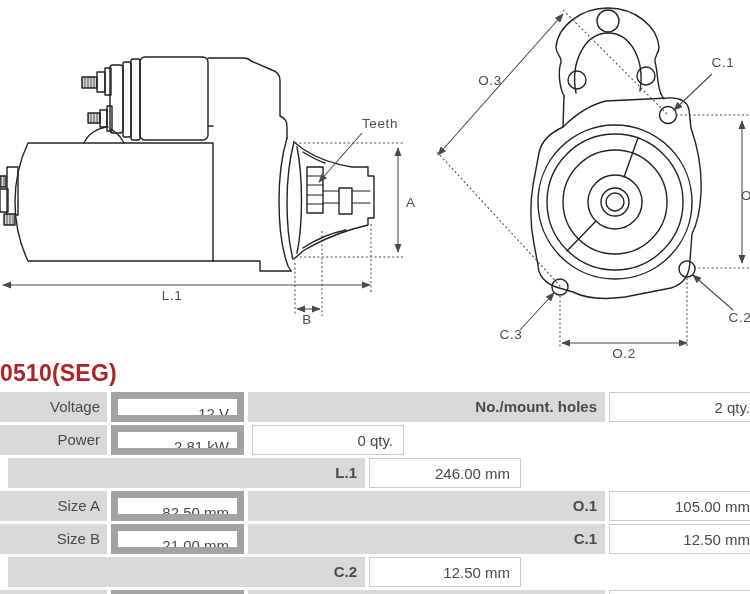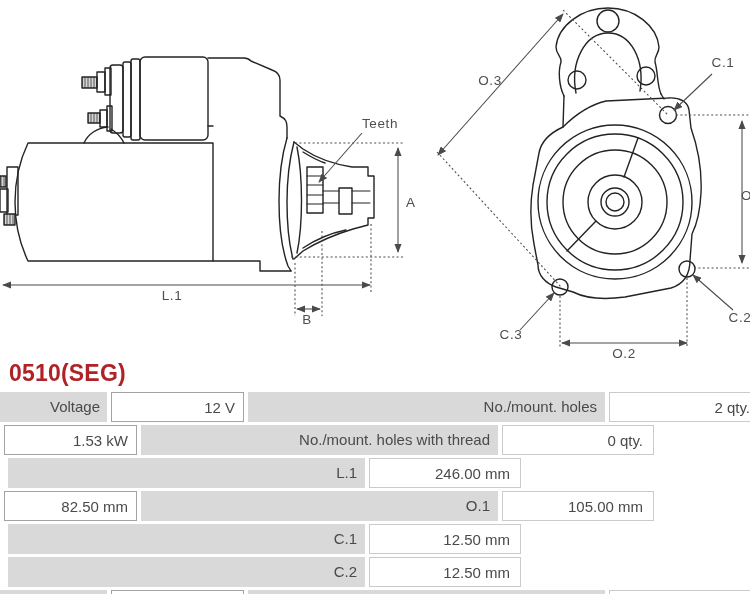--- a/index.html
+++ b/index.html
@@ -9,30 +9,30 @@
   }
   
   #drawings{position:absolute;top:0;left:0;}
   .part{stroke:#232323;fill:none;stroke-width:1.4;stroke-linejoin:round;stroke-linecap:round;}
   .dim{stroke:#4a4a4a;fill:none;stroke-width:1.05;}
   .dot{stroke:#4a4a4a;fill:none;stroke-width:1.05;stroke-dasharray:2 2.4;}
   .dlabel{font-family:"Liberation Sans", sans-serif;font-size:13.5px;fill:#4e4e4e;letter-spacing:.6px;}
   
   .part-code{
     position:absolute;top:358px;left:0;height:32px;line-height:30px;
-    font-size:23px;font-weight:700;color:#b02228;letter-spacing:.2px;white-space:nowrap;margin-left:9px;
+    font-size:23px;font-weight:700;color:#b02228;letter-spacing:.2px;white-space:nowrap;
   }
   
   .spec-table{position:absolute;top:392px;left:0;width:770px;}
   .spec-row{display:flex;height:30px;margin-bottom:3px;font-size:15px;color:#4a4a4a;}
   .spec-row>div{line-height:30px;text-align:right;box-sizing:border-box;white-space:nowrap;overflow:hidden;}
   .c1{width:107px;background:#d9d9d9;padding-right:7px;}
   .g{width:4px;}
-  .c2{width:133px;background:#fff;border:1px solid #a3a3a3;padding-right:8px;}
-  .c3{width:357px;background:#d9d9d9;padding-right:8px;}
+  .c2{width:133px;background:#fff;border:7px solid #a3a3a3;padding-right:8px;}
+  .c3{width:357px;background:#d9d9d9;padding-right:8px;font-weight:bold;}
   .c4{width:152px;background:#fff;border:1px solid #cbcbcb;padding-right:10px;}
 </style>
 </head>
 <body>
 
 <svg id="drawings" width="750" height="360" viewBox="0 0 750 360" xmlns="http://www.w3.org/2000/svg">
   <defs>
     <pattern id="hatch" width="3" height="4" patternUnits="userSpaceOnUse">
       <rect width="3" height="4" fill="#d6d6d6"></rect>
       <path d="M1,0 L1,4" stroke="#555" stroke-width="1"></path>
@@ -167,47 +167,50 @@
     <div class="c1">Voltage</div>
       <div class="g"></div>
     <div class="c2">12 V</div>
       <div class="g"></div>
     <div class="c3">No./mount. holes</div>
       <div class="g"></div>
     <div class="c4">2 qty.</div>
   </div>
 
   <div class="spec-row">
-      <div class="g"></div>
-    <div class="c2">1.53 kW</div>
-      <div class="g"></div>
-    <div class="c3">No./mount. holes with thread</div>
+    <div class="c1">Power</div>
+      <div class="g"></div>
+    <div class="c2">2.81 kW</div>
+      <div class="g"></div>
       <div class="g"></div>
     <div class="c4">0 qty.</div>
   </div>
 
   <div class="spec-row">
       <div class="g"></div>
       <div class="g"></div>
     <div class="c3">L.1</div>
       <div class="g"></div>
     <div class="c4">246.00 mm</div>
   </div>
 
   <div class="spec-row">
+    <div class="c1">Size A</div>
       <div class="g"></div>
     <div class="c2">82.50 mm</div>
       <div class="g"></div>
     <div class="c3">O.1</div>
       <div class="g"></div>
     <div class="c4">105.00 mm</div>
   </div>
 
   <div class="spec-row">
-      <div class="g"></div>
+    <div class="c1">Size B</div>
+      <div class="g"></div>
+    <div class="c2">21.00 mm</div>
       <div class="g"></div>
     <div class="c3">C.1</div>
       <div class="g"></div>
     <div class="c4">12.50 mm</div>
   </div>
 
   <div class="spec-row">
       <div class="g"></div>
       <div class="g"></div>
     <div class="c3">C.2</div>

